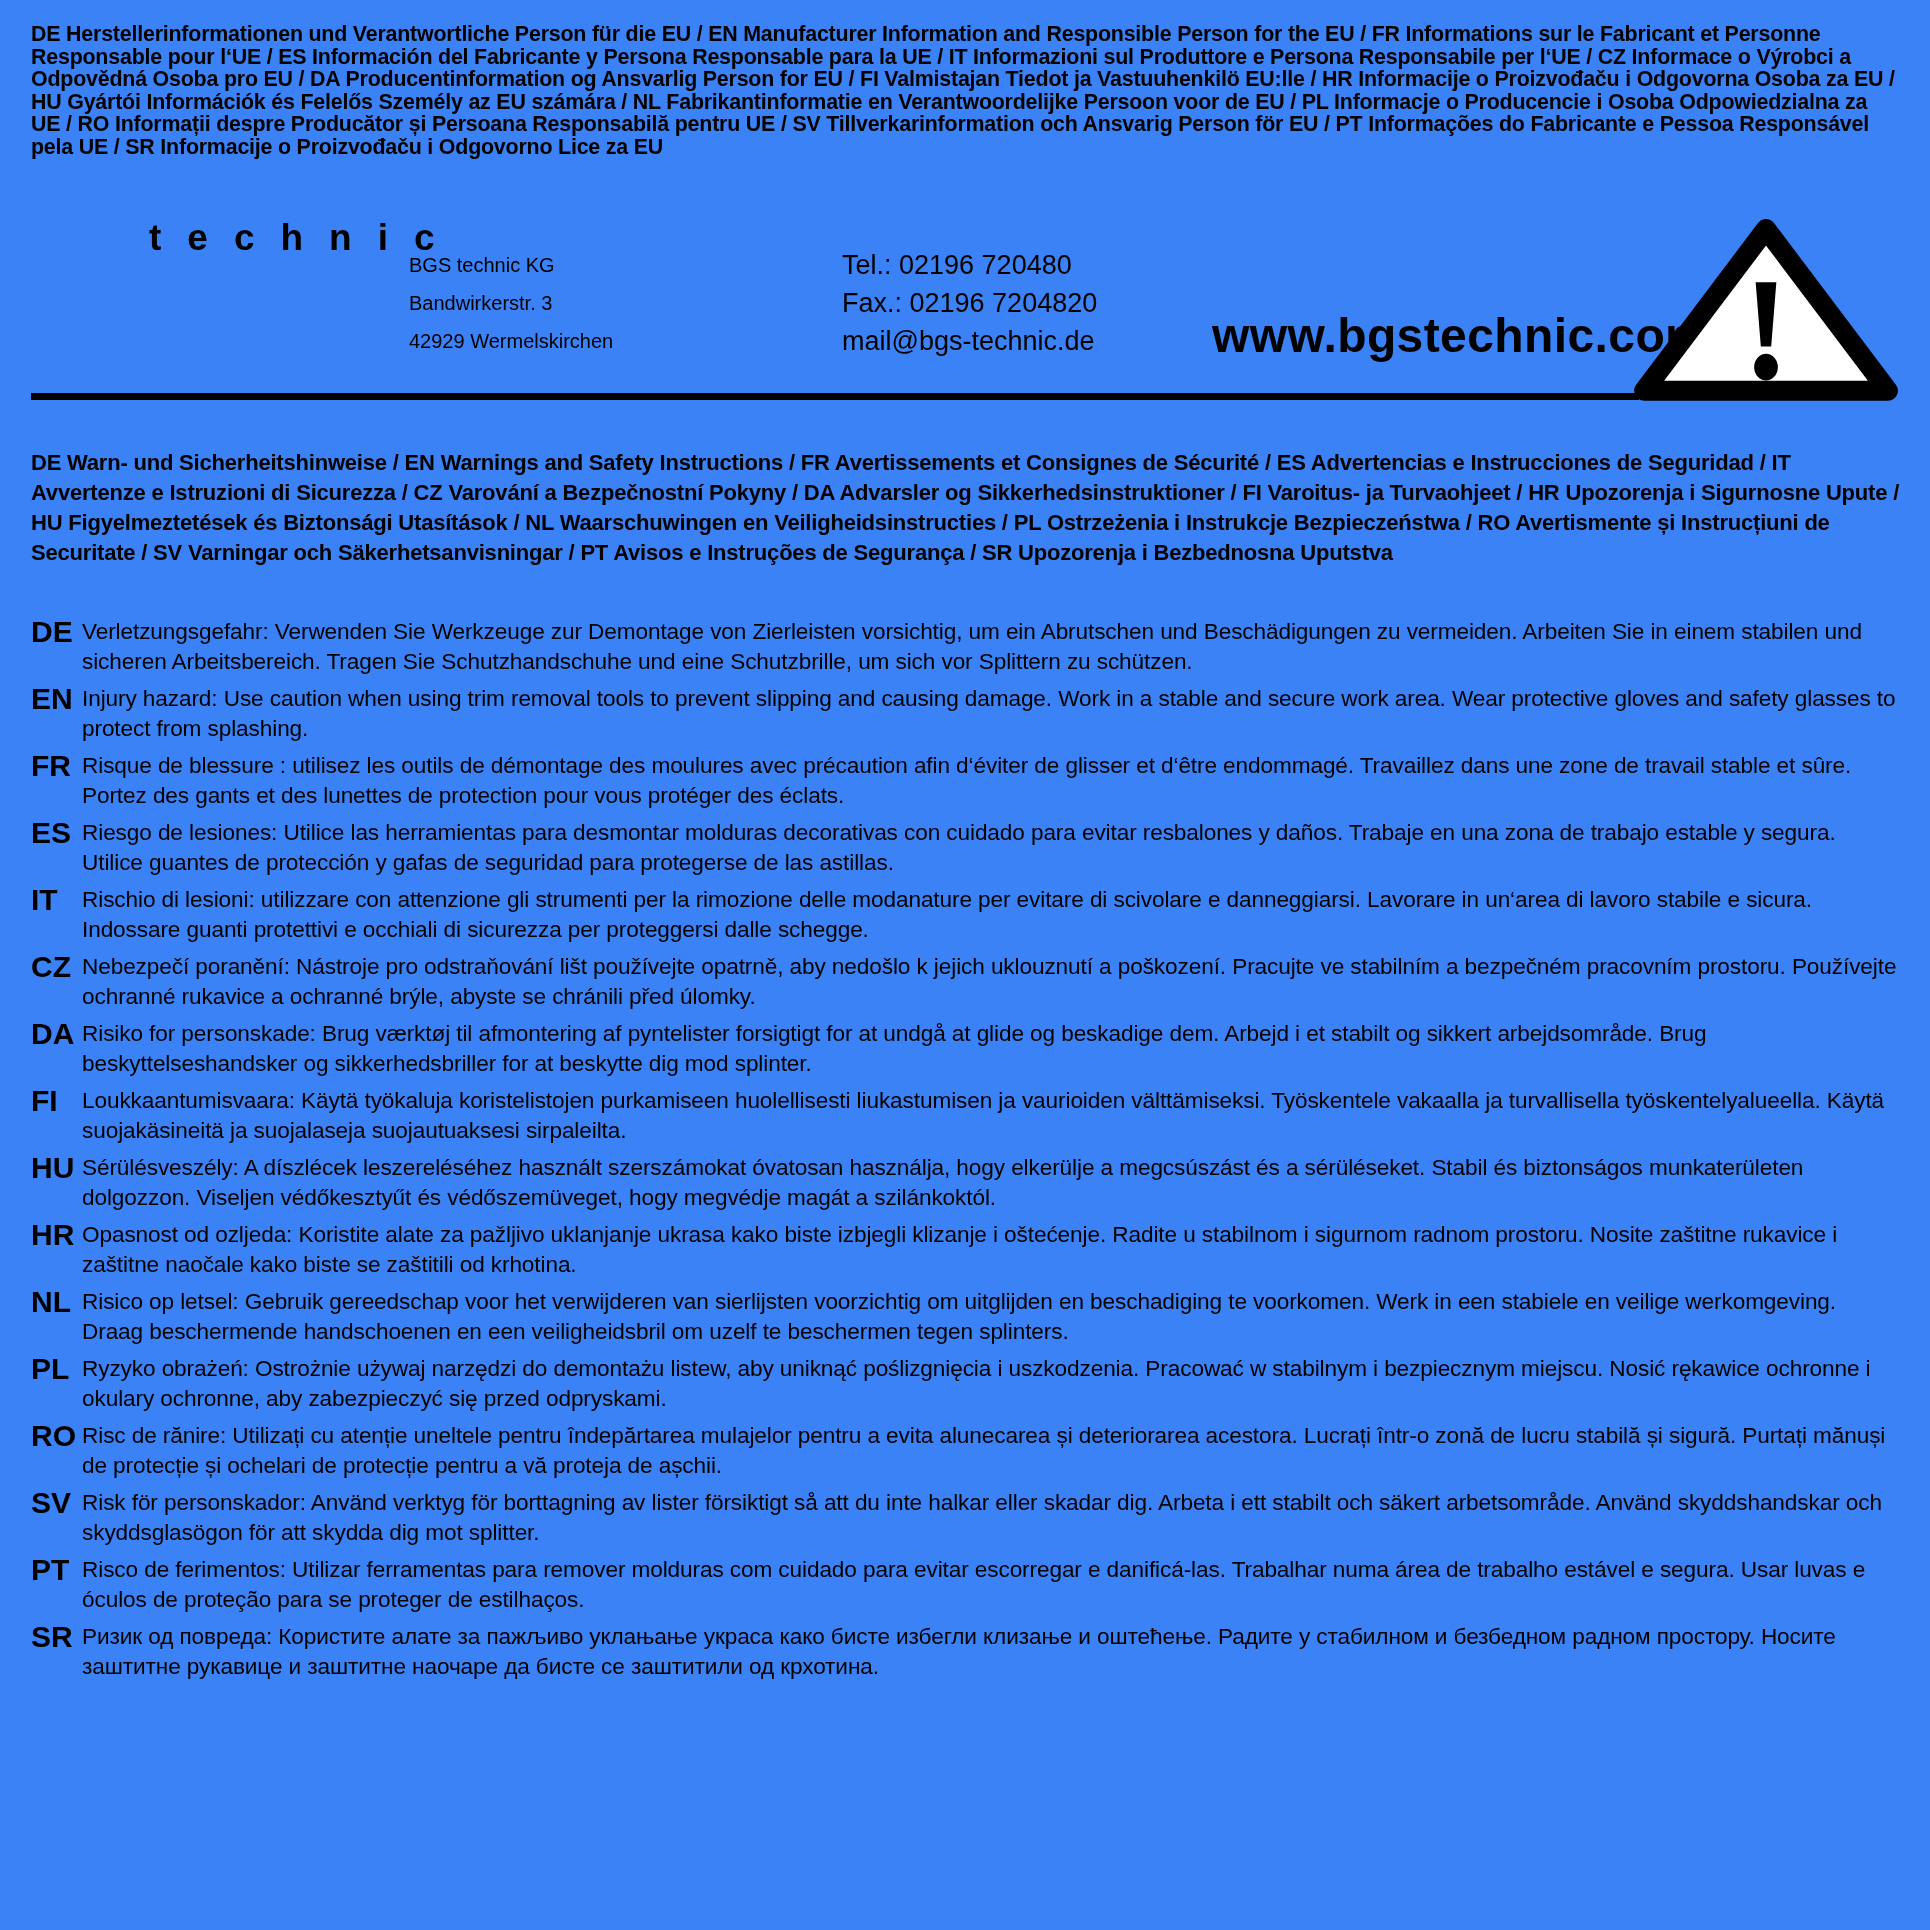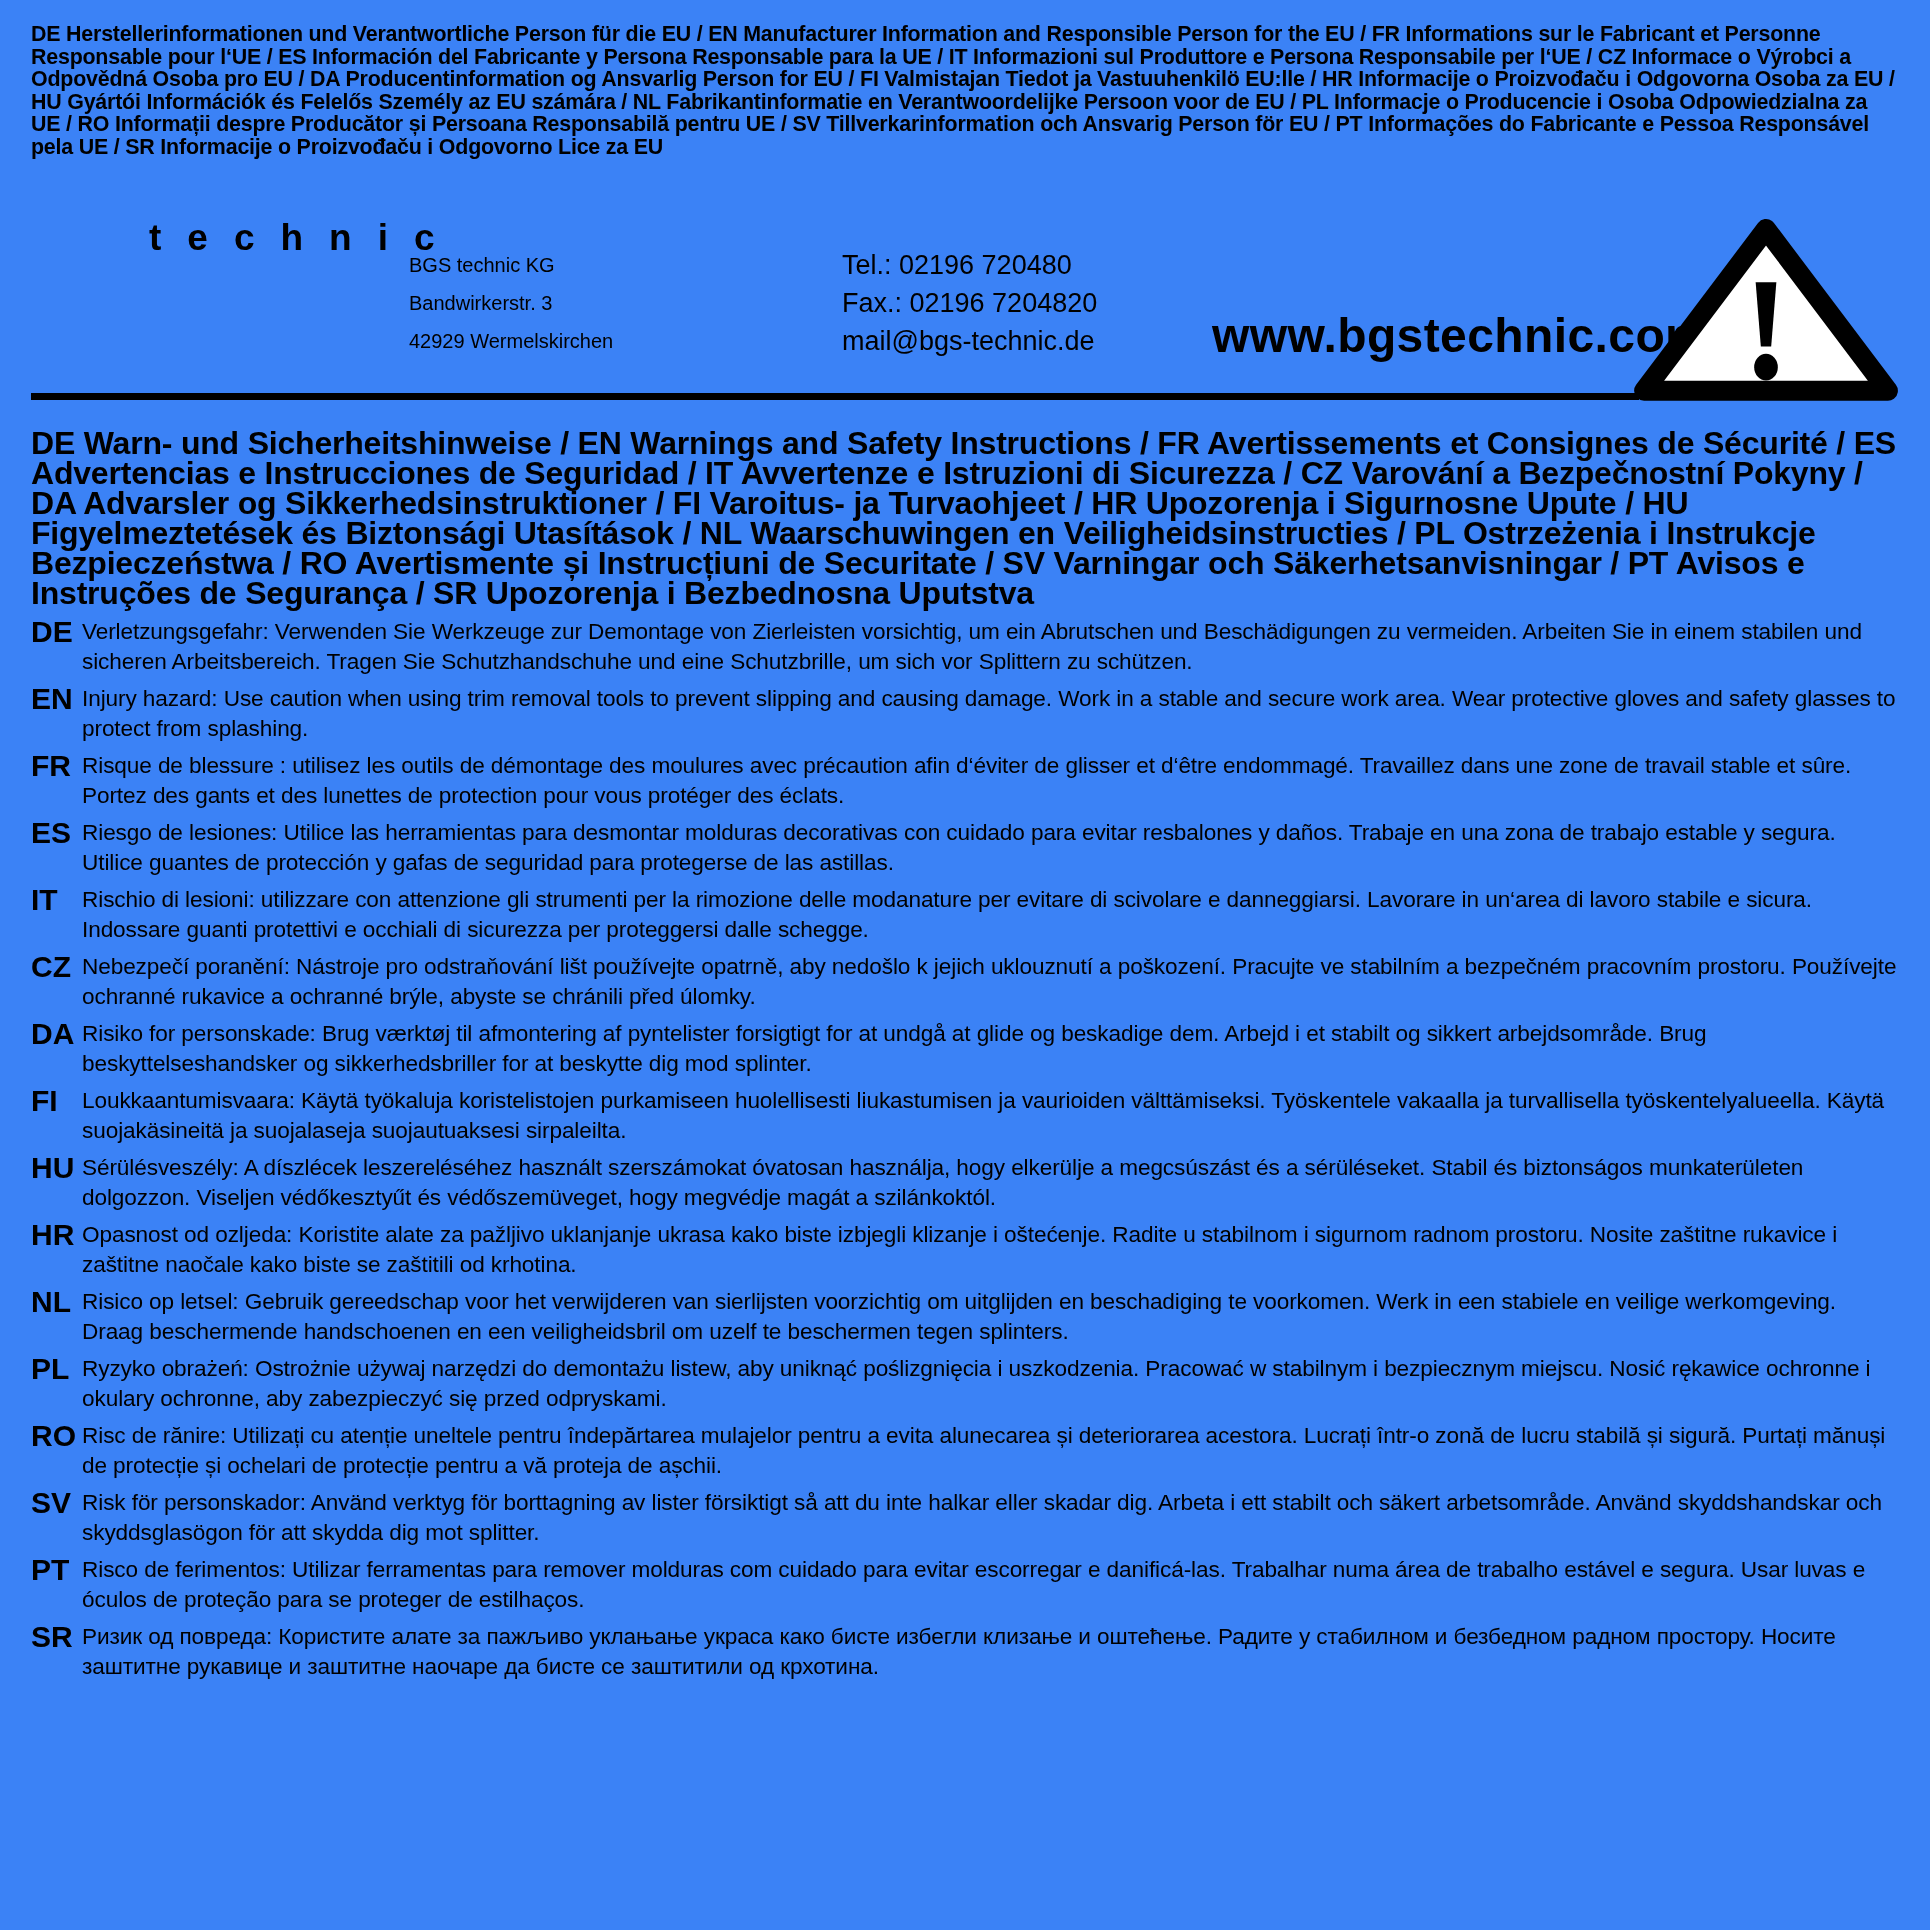--- a/index.html
+++ b/index.html
@@ -22,22 +22,22 @@
 
   .addr-block { position:absolute; left:378px; top:59px; font-size:20px; line-height:38px; }
   .contact-block { position:absolute; left:811px; top:59px; font-size:27px; line-height:38px; }
   .website { position:absolute; left:1181px; top:121px; font-size:48px; font-weight:bold; letter-spacing:0.4px; }
 
   .tri-wrap { position:absolute; right:3.1px; top:30px; width:266px; height:185px; }
 
   .rule { position:absolute; left:0; bottom:0; width:1608px; height:7px; background:#000; }
 
   .warn-heading {
-    position:absolute; left:31px; top:428px; width:1871px;
-    font-weight:bold; font-size:32px; line-height:30px; letter-spacing:-0.2px;
+    position:absolute; left:31px; top:448px; width:1871px;
+    font-weight:bold; font-size:22px; line-height:30px; letter-spacing:-0.2px;
   }
 
   .warn-list { position:absolute; left:31px; top:617px; width:1871px; }
   .warn-item { display:flex; align-items:flex-start; margin-bottom:7px; }
   .warn-item .lang { flex:0 0 51px; font-weight:bold; font-size:30px; line-height:30px; }
   .warn-item .txt { margin:0; flex:1 1 auto; font-size:22.6px; line-height:30px; letter-spacing:-0.1px; }
 </style>
 </head>
 <body>
 

